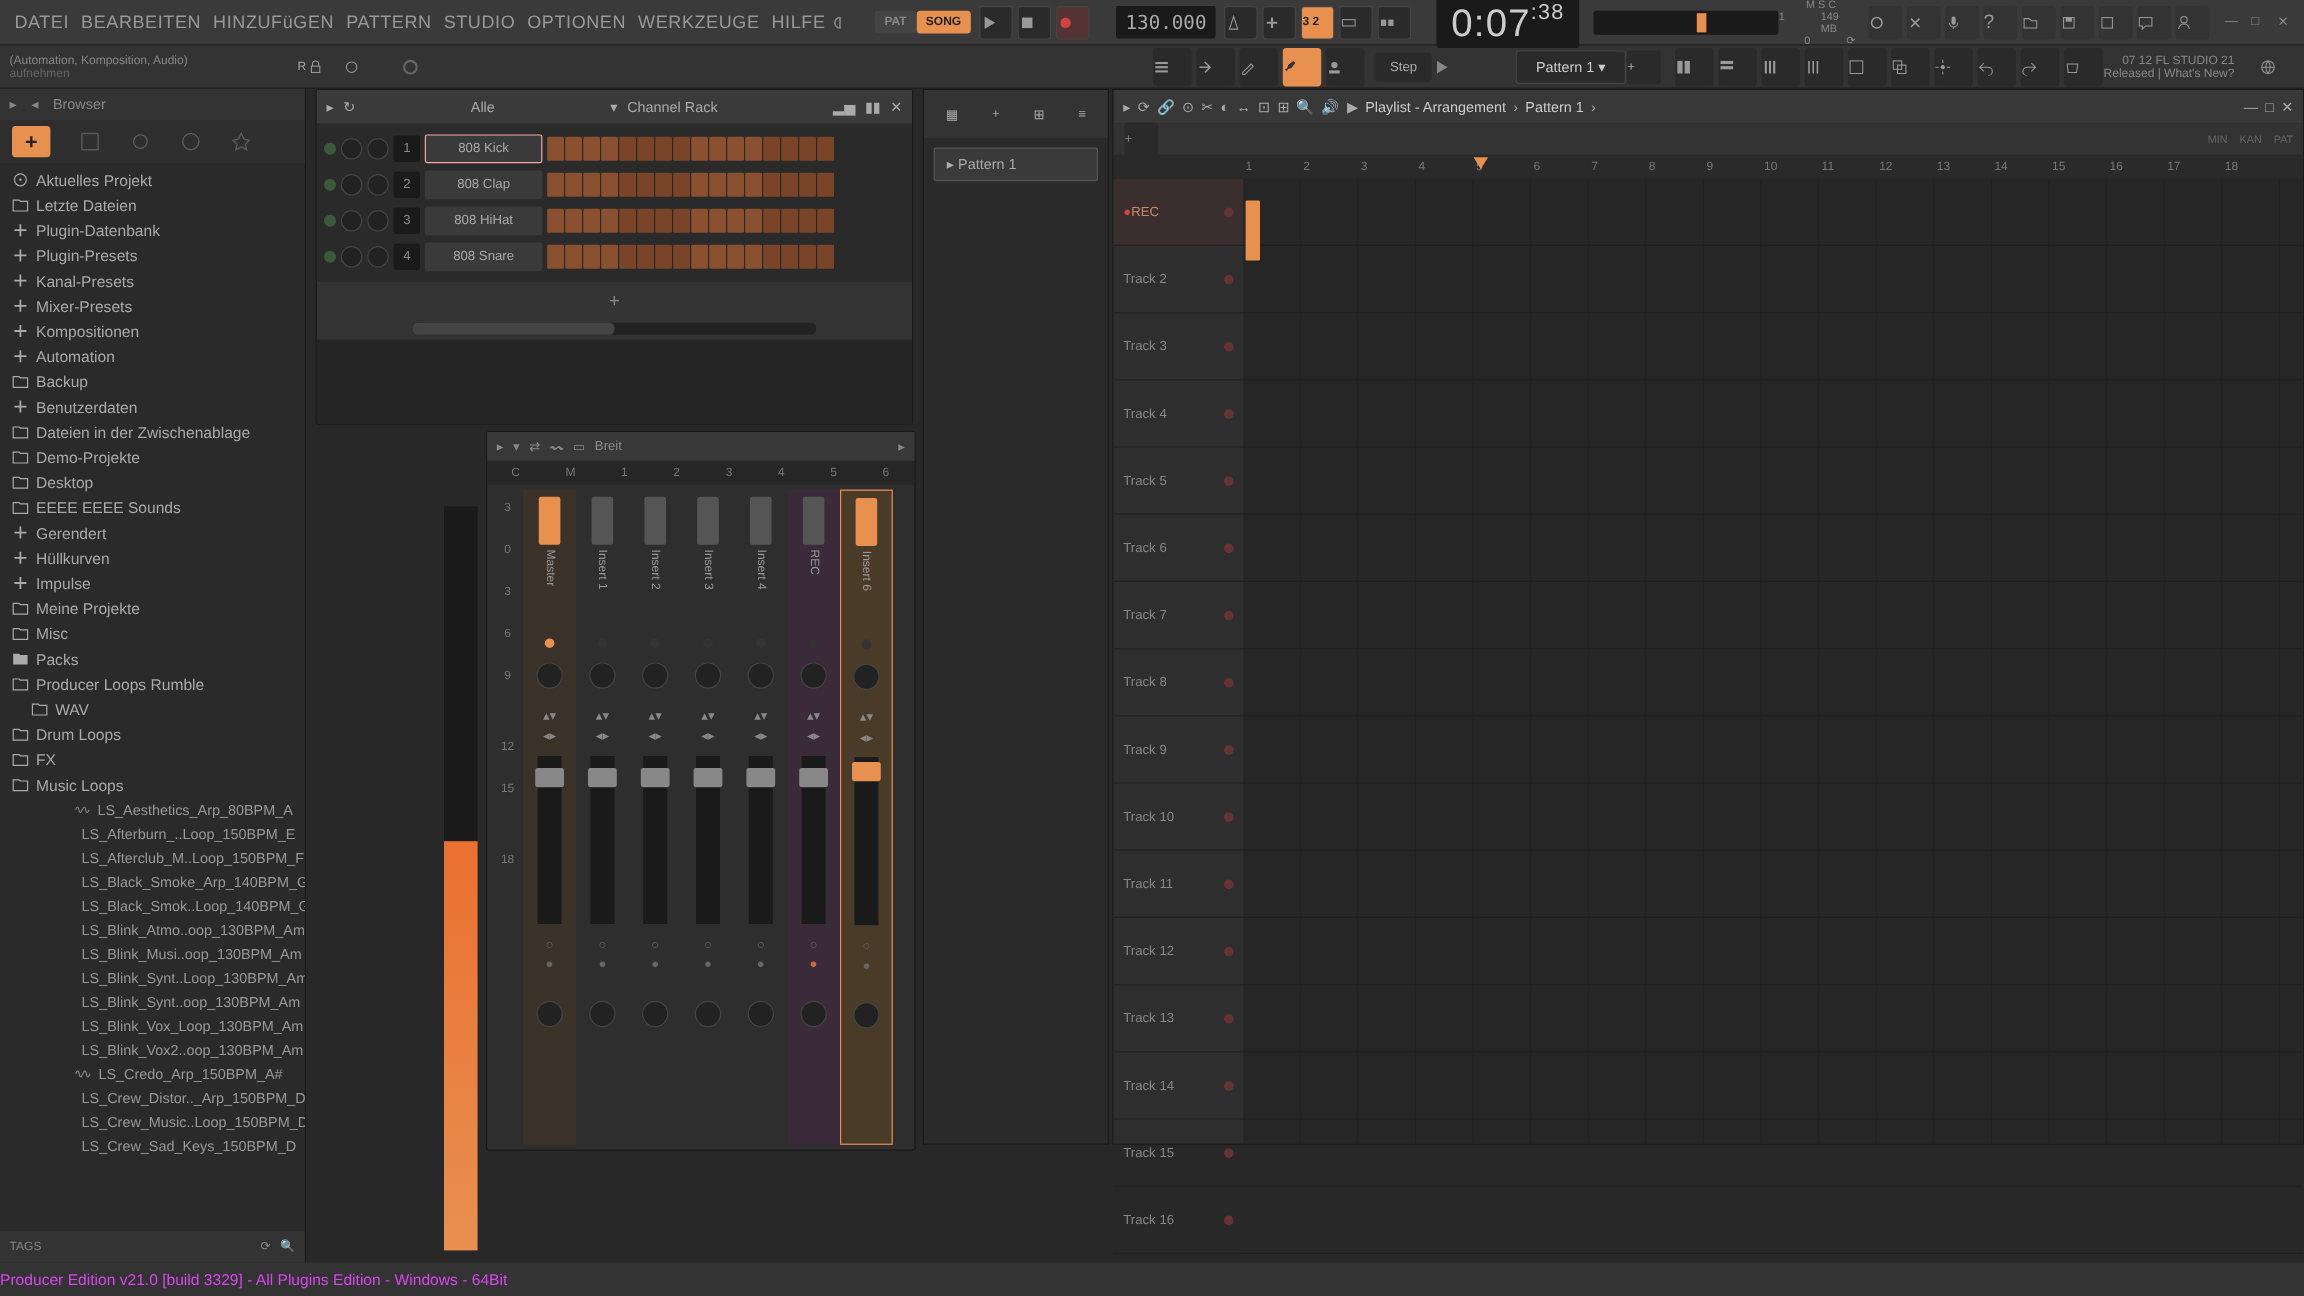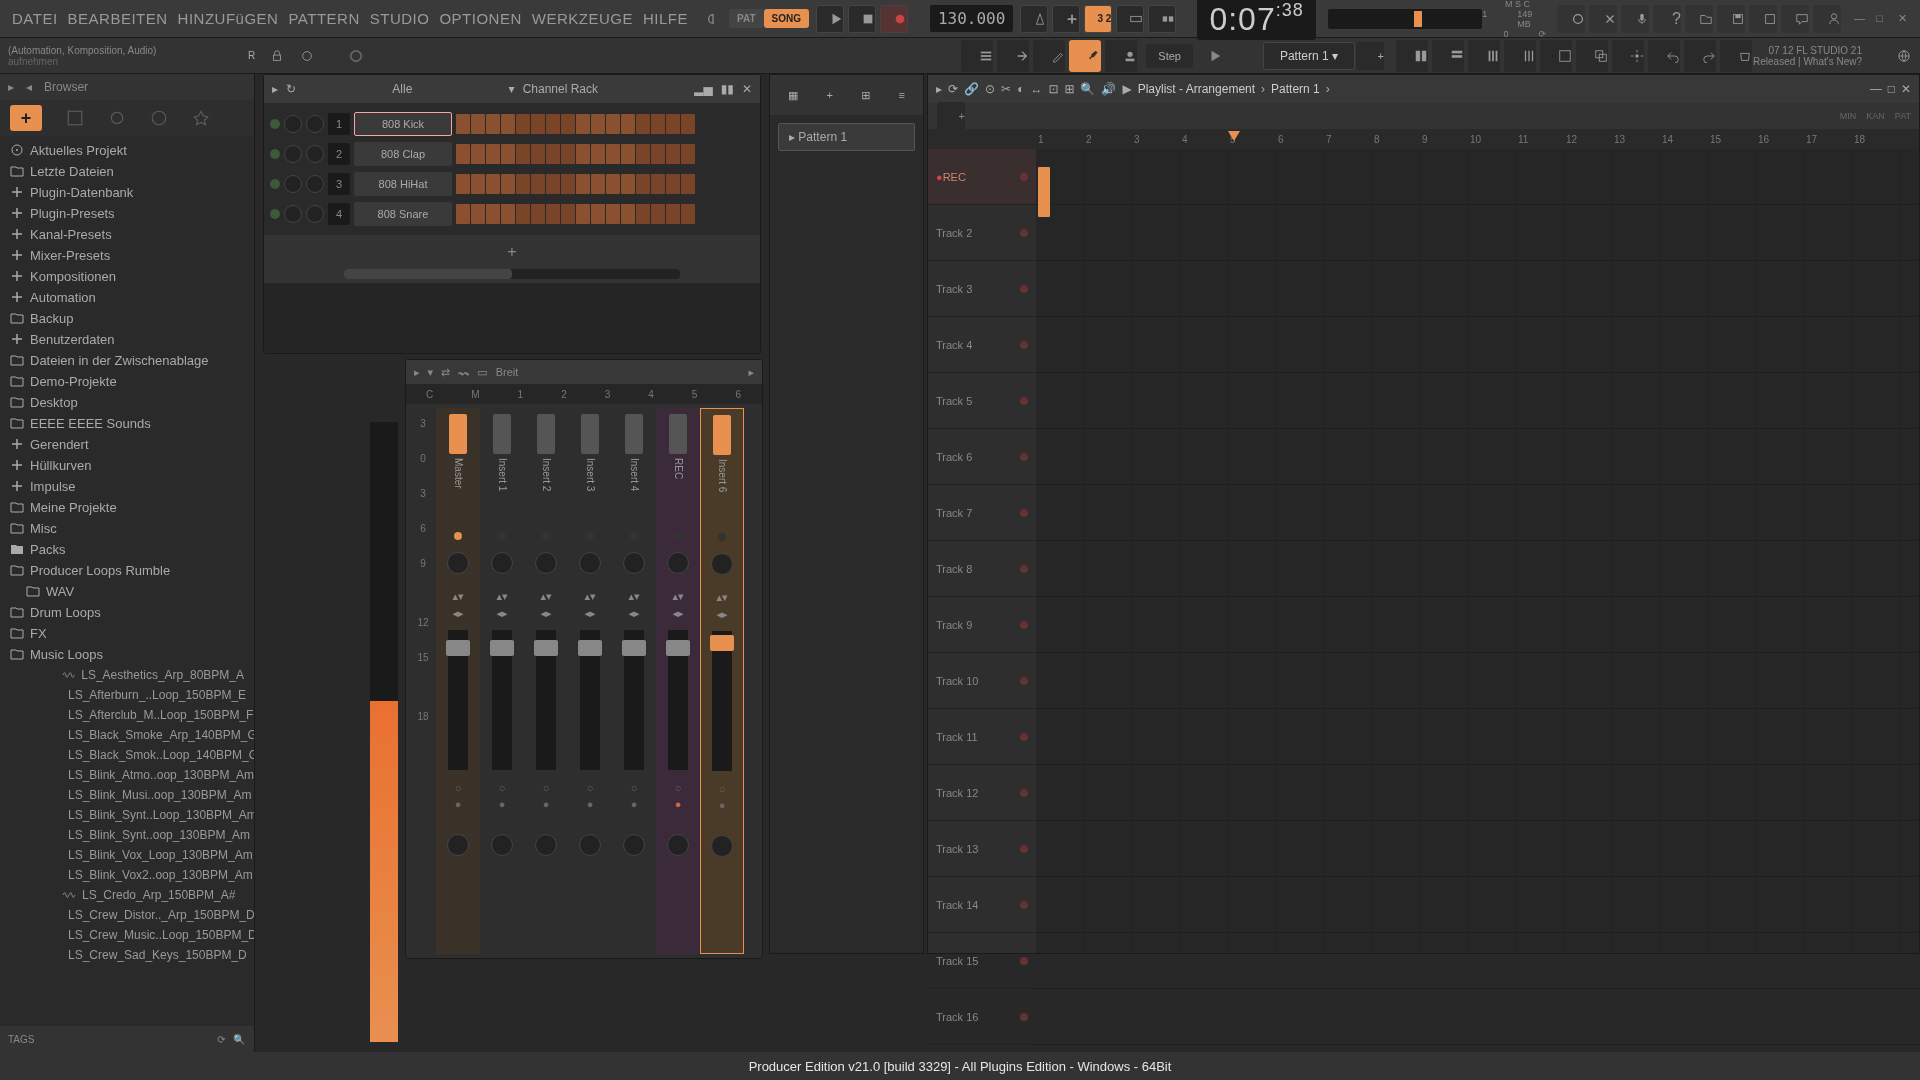--- a/index.html
+++ b/index.html
@@ -1,20 +1,20 @@
 <!DOCTYPE html>
 <html><head>
 <meta charset="utf-8">
 <style>
 *{margin:0;padding:0;box-sizing:border-box;font-family:Arial,sans-serif;user-select:none}
 body{background:#2a2a2a;width:1920px;height:1080px;overflow:hidden;position:relative;font-size:11px;color:#aaa}
 .topbar{height:38px;background:#3a3a3a;display:flex;align-items:center;padding:0 8px;border-bottom:1px solid #1a1a1a}
 .menu{display:flex;gap:2px;font-size:15px;color:#999;letter-spacing:0.5px}
 .menu span{padding:0 4px;cursor:pointer}
-.tb-btn{width:28px;height:28px;border-radius:3px;display:flex;align-items:center;justify-content:flex-end;margin:0 1px;cursor:pointer}
+.tb-btn{width:28px;height:28px;border-radius:3px;display:flex;align-items:center;justify-content:flex-start;margin:0 1px;cursor:pointer}
 .tb-btn svg{width:14px;height:14px}
 .pat-song{display:flex;margin-left:8px}
 .pat-btn,.song-btn{padding:4px 8px;font-size:10px;font-weight:bold;color:#222;border-radius:3px}
 .song-btn{background:#e89050}
 .pat-btn{background:#444;color:#888}
 .transport{display:flex;margin-left:6px;gap:2px}
 .transport .tb-btn{background:#2a2a2a;border:1px solid #444}
 .rec-btn{background:#553333!important}
 .tempo-disp{background:#1a1a1a;color:#aaa;padding:4px 8px;font-size:16px;font-family:monospace;border-radius:2px;margin-left:21px}
 .time-disp{background:#1a1a1a;color:#ccc;padding:2px 12px;font-size:32px;font-family:'Arial Narrow',monospace;margin-left:20px;border-radius:3px;letter-spacing:1px}
@@ -106,21 +106,21 @@
 .pl-marker{position:absolute;left:300px;top:2px;width:0;height:0;border-left:6px solid transparent;border-right:6px solid transparent;border-top:10px solid #e89050}
 .pl-body{display:flex;height:calc(100% - 74px)}
 .pl-trackhdrs{width:108px;background:#2e2e2e}
 .pl-th{height:56px;border-bottom:1px solid #222;display:flex;align-items:center;padding:0 8px;font-size:11px;color:#888;position:relative}
 .pl-th.rec{background:#3a2e2e;color:#cc8866}
 .pl-th-dot{position:absolute;right:8px;width:8px;height:8px;border-radius:50%;background:#663333}
 .pl-grid{flex:1;background:repeating-linear-gradient(to right,#262626 0,#262626 47px,#222 47px,#222 48px);position:relative}
 .pl-grid-row{height:56px;border-bottom:1px solid #1f1f1f}
 .pl-clip{position:absolute;left:2px;top:18px;width:12px;height:50px;background:#e89050;border-radius:1px}
 
-.statusbar{position:absolute;bottom:0;left:0;right:0;height:28px;background:#333;display:flex;align-items:center;justify-content:center;font-size:13px;color:#e5e5e5}
+.statusbar{position:absolute;bottom:0;left:0;right:0;height:28px;background:#333;display:flex;align-items:center;justify-content:flex-start;font-size:13px;color:#d946ef}
 
 svg{fill:#999}
 </style>
 </head>
 <body>
 
 <div class="topbar">
   <div class="menu" id="main-menu">
       <span>DATEI</span>
       <span>BEARBEITEN</span>

